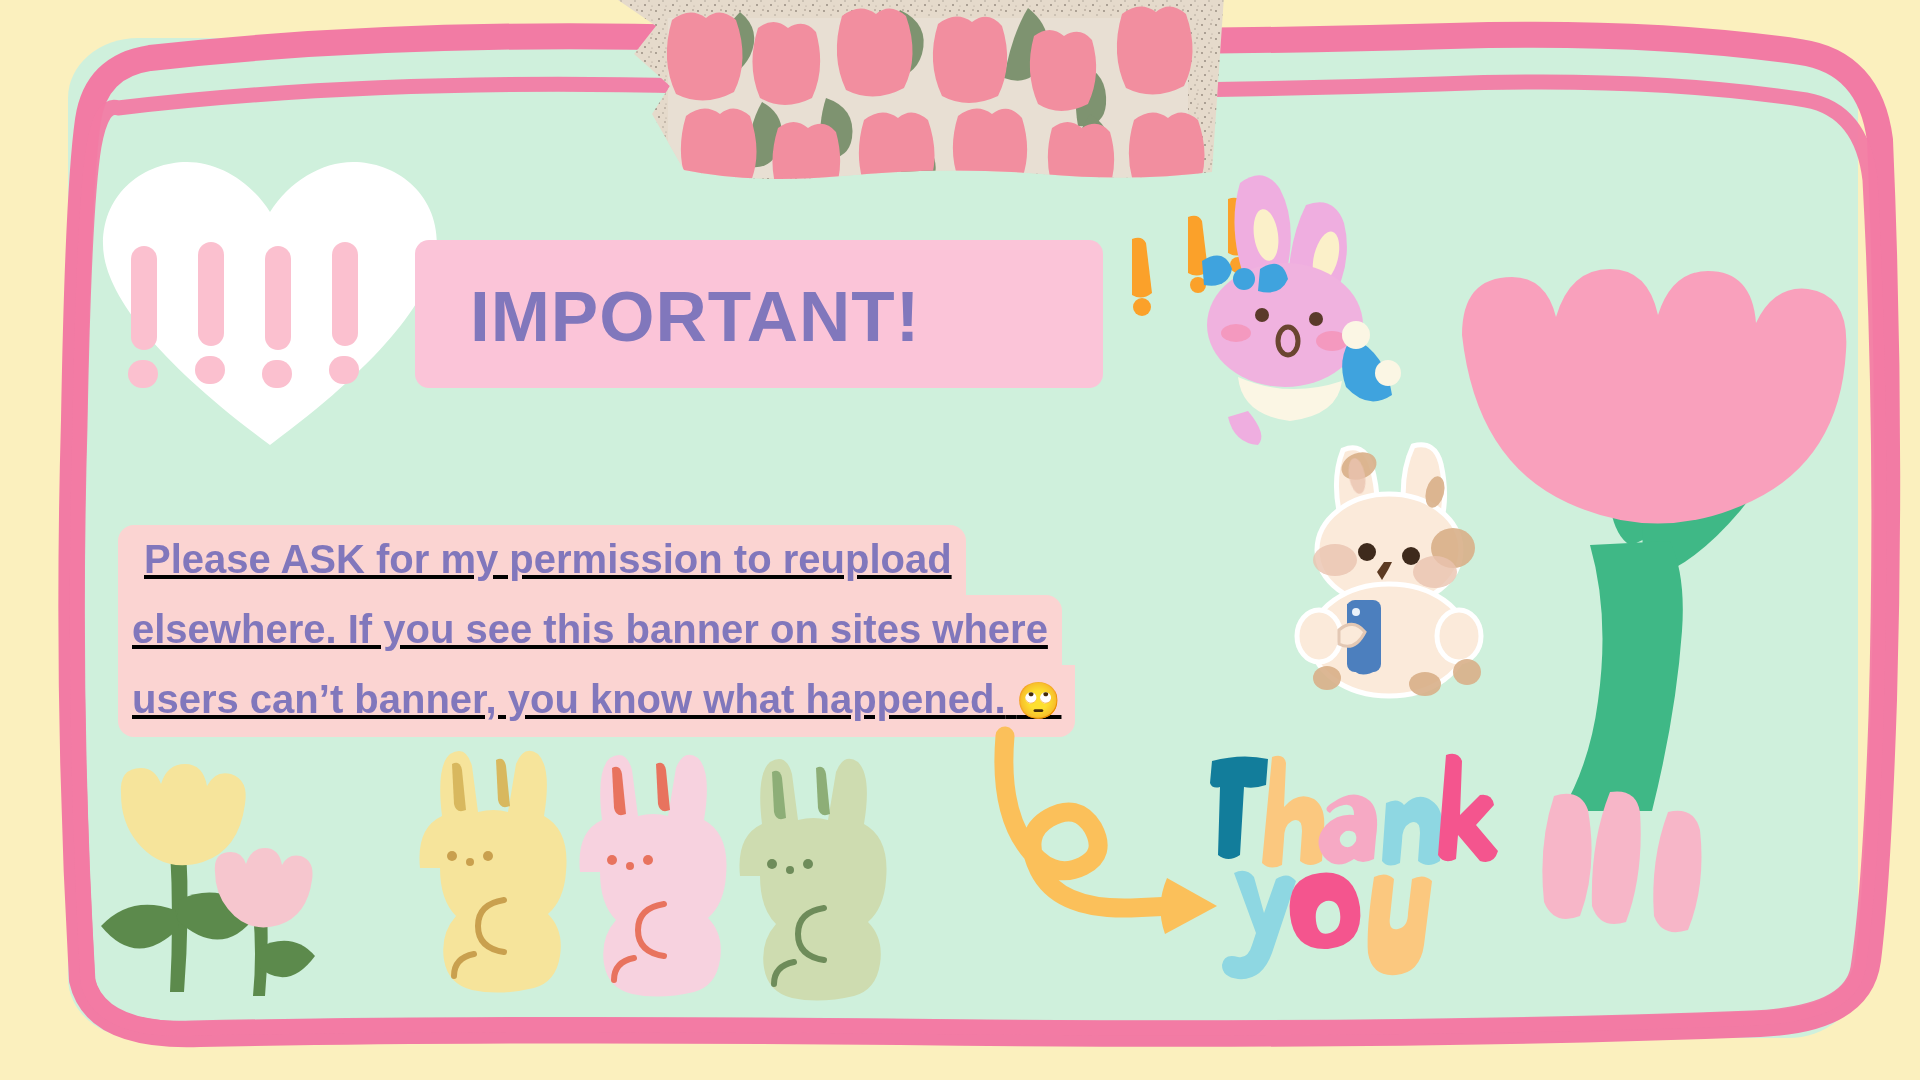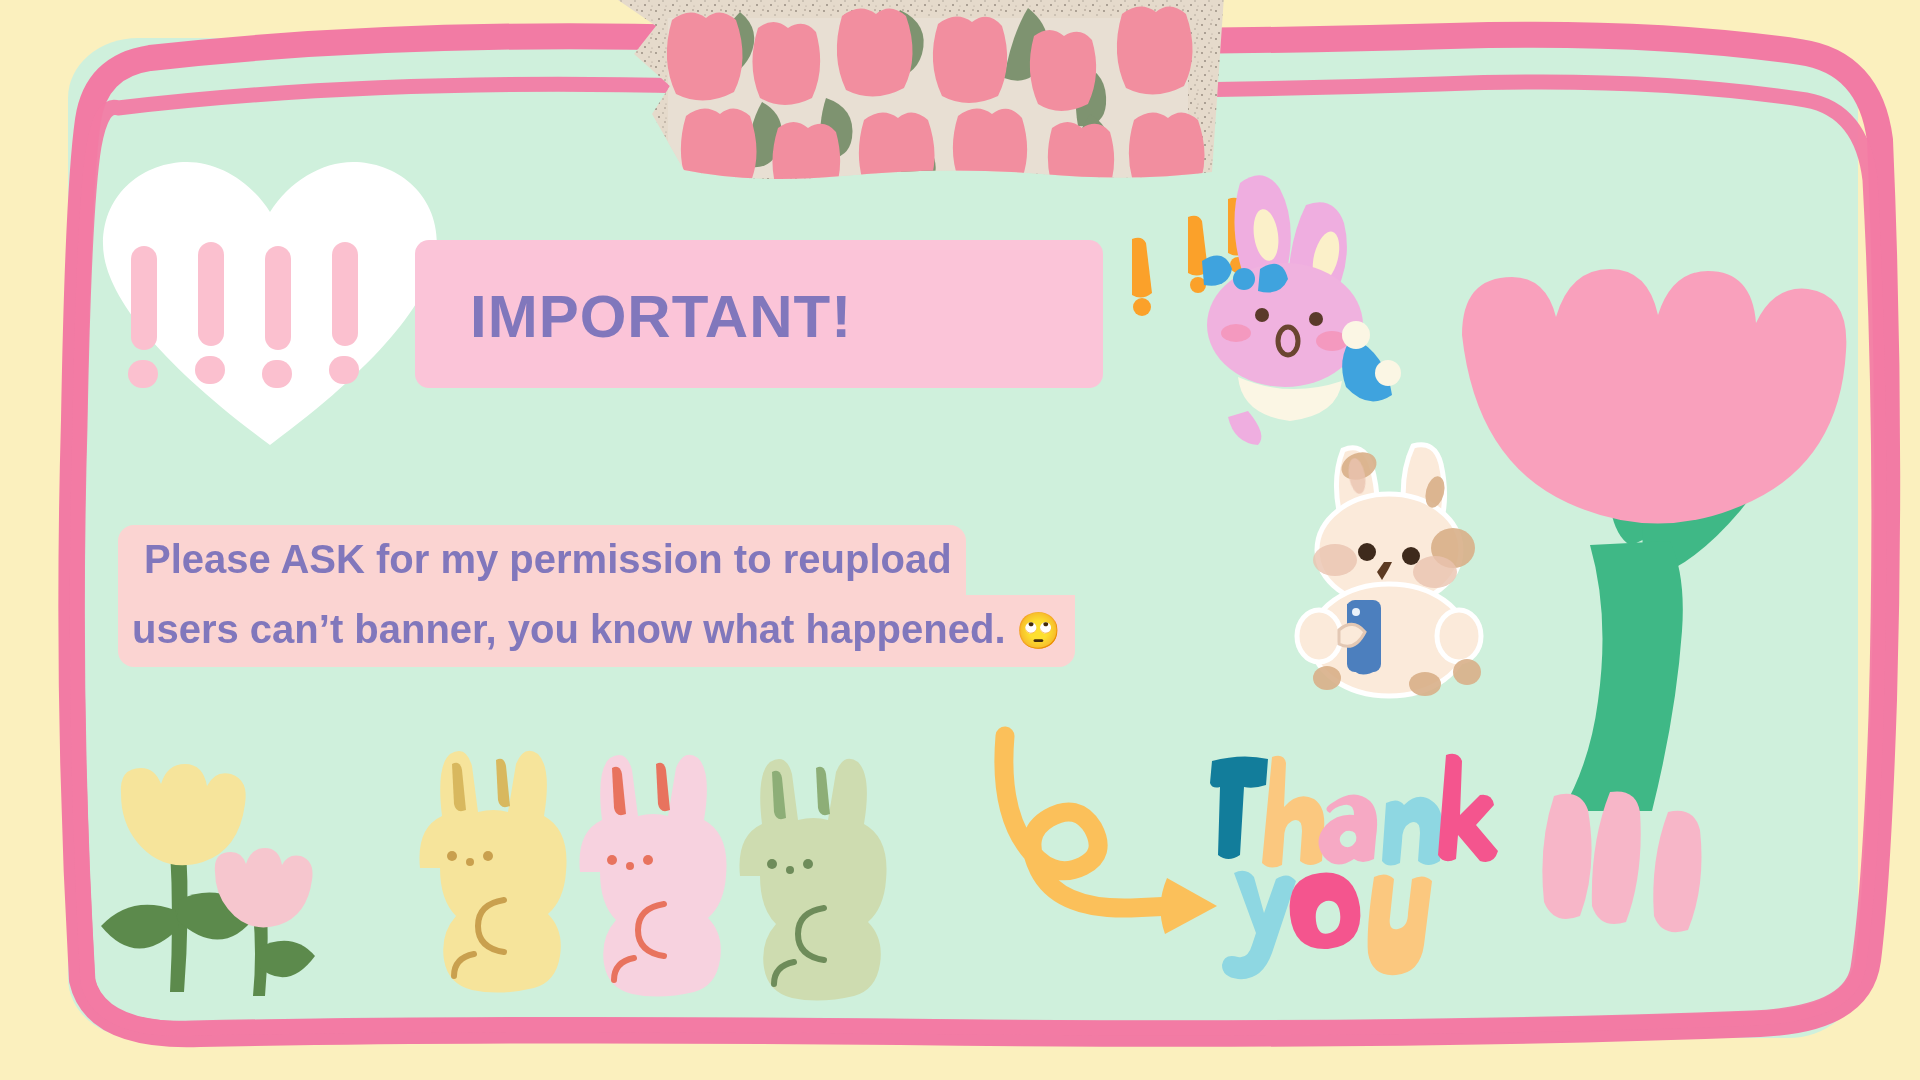--- a/index.html
+++ b/index.html
@@ -4,21 +4,21 @@
 <style>
   * { margin:0; padding:0; box-sizing:border-box; }
   html,body { width:1920px; height:1080px; overflow:hidden; }
   body {
     background:#FBF0BE;
     font-family:"Liberation Sans", sans-serif;
     position:relative;
   }
   #stage { position:absolute; inset:0; width:1920px; height:1080px; }
 
-  .layer { position:absolute; }
+  .layer { position:absolute;text-decoration:underline; }
 
   
   #card {
     left:68px; top:38px; width:1790px; height:1000px;
     background:#CFF0DC;
     border-radius:70px/60px;
   }
 
   
   #frame { left:0; top:0; width:1920px; height:1080px; }
@@ -29,21 +29,21 @@
   
   #heart { left:95px; top:160px; width:350px; height:290px; }
 
   
   #impBanner {
     left:415px; top:240px; width:688px; height:148px;
     background:#FBC4D8; border-radius:14px;
   }
   #impText {
     position:absolute; left:470px; top:262px; width:620px; height:110px;
-    color:#8177BC; font-size:60px; font-weight:bold; letter-spacing:1px;
+    color:#8177BC; font-size:71px; font-weight:bold; letter-spacing:1px;
     line-height:110px; white-space:nowrap;
   }
 
   
   #bodyWrap { left:118px; top:525px; width:1060px; }
   .tline {
     display:block; background:#FBD4D2; color:#8177BC;
     font-size:40px; font-weight:bold; line-height:60px;
     padding:4px 14px 6px 14px; width:max-content; max-width:1060px;
     white-space:nowrap;
@@ -164,20 +164,21 @@
         <rect x="234" y="196" width="30" height="28" rx="14"></rect>
       </g>
     </svg>
   </div>
 
   <div id="impBanner" class="layer"></div>
   <div id="impText">IMPORTANT!</div>
 
   <div id="bodyWrap" class="layer">
     <span class="tline r1"> Please ASK for my permission to reupload</span>
+    <span class="tline r2">elsewhere. If you see this banner on sites where</span>
     <span class="tline r3"><span>users can’t banner, you know what happened.</span> <span class="emoji">🙄</span></span>
   </div>
 
   <div id="bunnyFly" class="layer">
     <svg width="290" height="280" viewBox="0 0 290 280">
       <g fill="#FBA12A">
         <path d="M12 74 q 10 -4 14 4 l 6 50 q -10 8 -20 2 Z"></path>
         <circle cx="22" cy="142" r="9"></circle>
         <path d="M68 52 q 10 -4 14 4 l 6 50 q -10 8 -20 2 Z"></path>
         <circle cx="78" cy="120" r="8"></circle>

